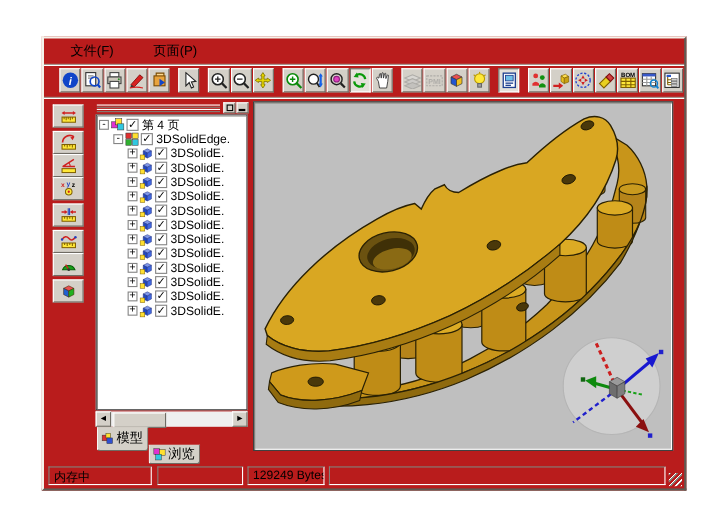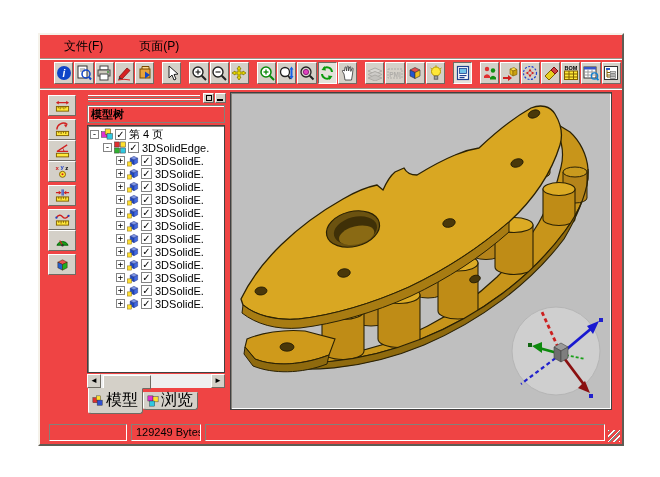--- a/index.html
+++ b/index.html
@@ -1,18 +1,18 @@
 <!DOCTYPE html>
 <html><head>
 <meta charset="utf-8">
 <style>
   html,body{margin:0;padding:0;}
   body{width:660px;height:477px;background:#ffffff;position:relative;overflow:hidden;
        font-family:"Liberation Sans","DejaVu Sans",sans-serif;font-size:12px;color:#000;}
-  .window{position:absolute;left:38px;top:33px;width:586px;height:413px;background:#ef4444;
+  .window{position:absolute;left:38px;top:33px;width:586px;height:413px;background:#b91c1c;
           border:2px solid;border-color:#f5f2ea #5f5c54 #5f5c54 #f5f2ea;box-sizing:border-box;}
   
   .menubar{position:absolute;left:0;top:1px;right:0;height:21px;display:flex;align-items:center;padding-left:20px;gap:28px;}
   .menu-item{padding:2px 4px;cursor:default;}
   .etch{position:absolute;left:0;right:0;height:0;border-top:1px solid #9a968c;border-bottom:1px solid #fff;}
   
   .toolbar{position:absolute;left:0;top:24px;right:0;height:28px;display:flex;align-items:center;padding-left:14px;}
   .tb-btn{width:22px;height:22px;margin-right:1px;padding:0;background:#d4d0c8;
           border:1px solid;border-color:#fff #6f6b63 #6f6b63 #fff;display:flex;align-items:center;justify-content:center;}
   .tb-btn.pressed{border-color:#6f6b63 #fff #fff #6f6b63;background:#e4e1da;}
@@ -44,24 +44,24 @@
             font-size:9px;line-height:6px;text-align:center;flex:0 0 9px;font-family:"DejaVu Sans Mono",monospace;}
   .node-icon{width:14px;height:13px;margin:0 1px;flex:0 0 14px;}
   .node-icon svg{width:14px;height:13px;display:block;}
   .tree-cb{width:11px;height:11px;box-sizing:border-box;border:1px solid #848484;background:#fff;margin-right:3px;
            font-size:10px;line-height:9px;text-align:center;flex:0 0 11px;}
   .hscroll{height:14px;margin:1px 1px 0 1px;display:flex;background:#efefef;}
   .sb-arrow{width:14px;height:14px;background:#d4d0c8;border:1px solid;border-color:#fff #6f6b63 #6f6b63 #fff;
             font-size:8px;line-height:12px;text-align:center;padding:0;}
   .sb-thumb{width:46px;height:12px;margin:1px 0 0 2px;background:#d4d0c8;border:1px solid;border-color:#fff #6f6b63 #6f6b63 #fff;}
   .tabs{height:20px;display:flex;align-items:flex-start;padding-left:2px;}
-  .tab{display:flex;align-items:center;gap:2px;font-size:16px;padding:1px 4px 2px 3px;background:#d4d0c8;
+  .tab{display:flex;align-items:center;gap:2px;font-size:12px;padding:1px 4px 2px 3px;background:#d4d0c8;
        border:1px solid;border-color:#d4d0c8 #6f6b63 #6f6b63 #fff;border-radius:0 0 3px 3px;}
   .tab.active{border-top-color:#d4d0c8;font-weight:normal;}
-  .tab.inactive{height:13px;margin-top:4px;}
+  .tab.inactive{height:13px;margin-top:16px;}
   .tabicon svg{width:12px;height:12px;display:block;}
   
   .viewport{position:absolute;left:190px;top:57px;width:382px;height:318px;background:#bfbfbf;
             box-shadow:inset 1px 1px 0 #84817a,inset -1px -1px 0 #fff;border:1px solid #404040;box-sizing:border-box;}
   .viewport svg{display:block;}
   
   .statusbar{position:absolute;left:0;right:0;bottom:1px;height:21px;display:flex;align-items:center;padding:1px 2px 1px 4px;box-sizing:border-box;}
   .sb-field{height:17px;box-sizing:border-box;border:1px solid;border-color:#84817a #fff #fff #84817a;
             font-size:11px;padding:1px 0 0 4px;overflow:hidden;white-space:nowrap;}
   .f1{width:94px;}.f2{width:78px;margin-left:5px;}.f3{width:70px;margin-left:4px;}
@@ -431,21 +431,20 @@
           <div></div>
           <div></div>
         </div>
       <button class="panel-btn">
           <span class="inner-box"></span>
         </button>
       <button class="panel-btn">
           <span class="inner-bar"></span>
         </button>
     </div>
-    <div class="panel-header">模型树</div>
     <div class="tree-box">
         <div class="tree-row" style="padding-left: 2px;">
           <span class="expander">-</span>
           <span class="node-icon">
             <svg viewBox="0 0 14 14">
               <rect x="1" y="4" width="6" height="6" fill="#e030d0" stroke="#333" stroke-width="0.5"></rect>
               <rect x="5" y="1" width="6" height="6" fill="#ffe030" stroke="#333" stroke-width="0.5"></rect>
               <rect x="7" y="6" width="6" height="6" fill="#30c8e0" stroke="#333" stroke-width="0.5"></rect>
             </svg>
           </span>
@@ -727,19 +726,20 @@
         <polygon points="301,253 311,249 311,260" fill="#0e8a0e"></polygon>
         <rect x="297" y="250" width="4" height="4" fill="#116611"></rect>
         <polygon points="330,250 337,254 330,258 323,254" fill="#9a9a9a" stroke="#444" stroke-width="0.6"></polygon>
         <polygon points="323,254 330,258 330,269 323,265" fill="#6e6e6e" stroke="#444" stroke-width="0.6"></polygon>
         <polygon points="337,254 330,258 330,269 337,265" fill="#7e7e7e" stroke="#444" stroke-width="0.6"></polygon>
       </g>
     </svg>
   </div>
 
   <div class="statusbar">
+    <div class="sb-field f1">内存中</div>
       <div class="sb-field f2"></div>
       <div class="sb-field f3">129249 Bytes</div>
       <div class="sb-field f4"></div>
       <div class="resize-grip" style="order:9"></div>
   </div>
 
 </div>
 
 </body></html>

